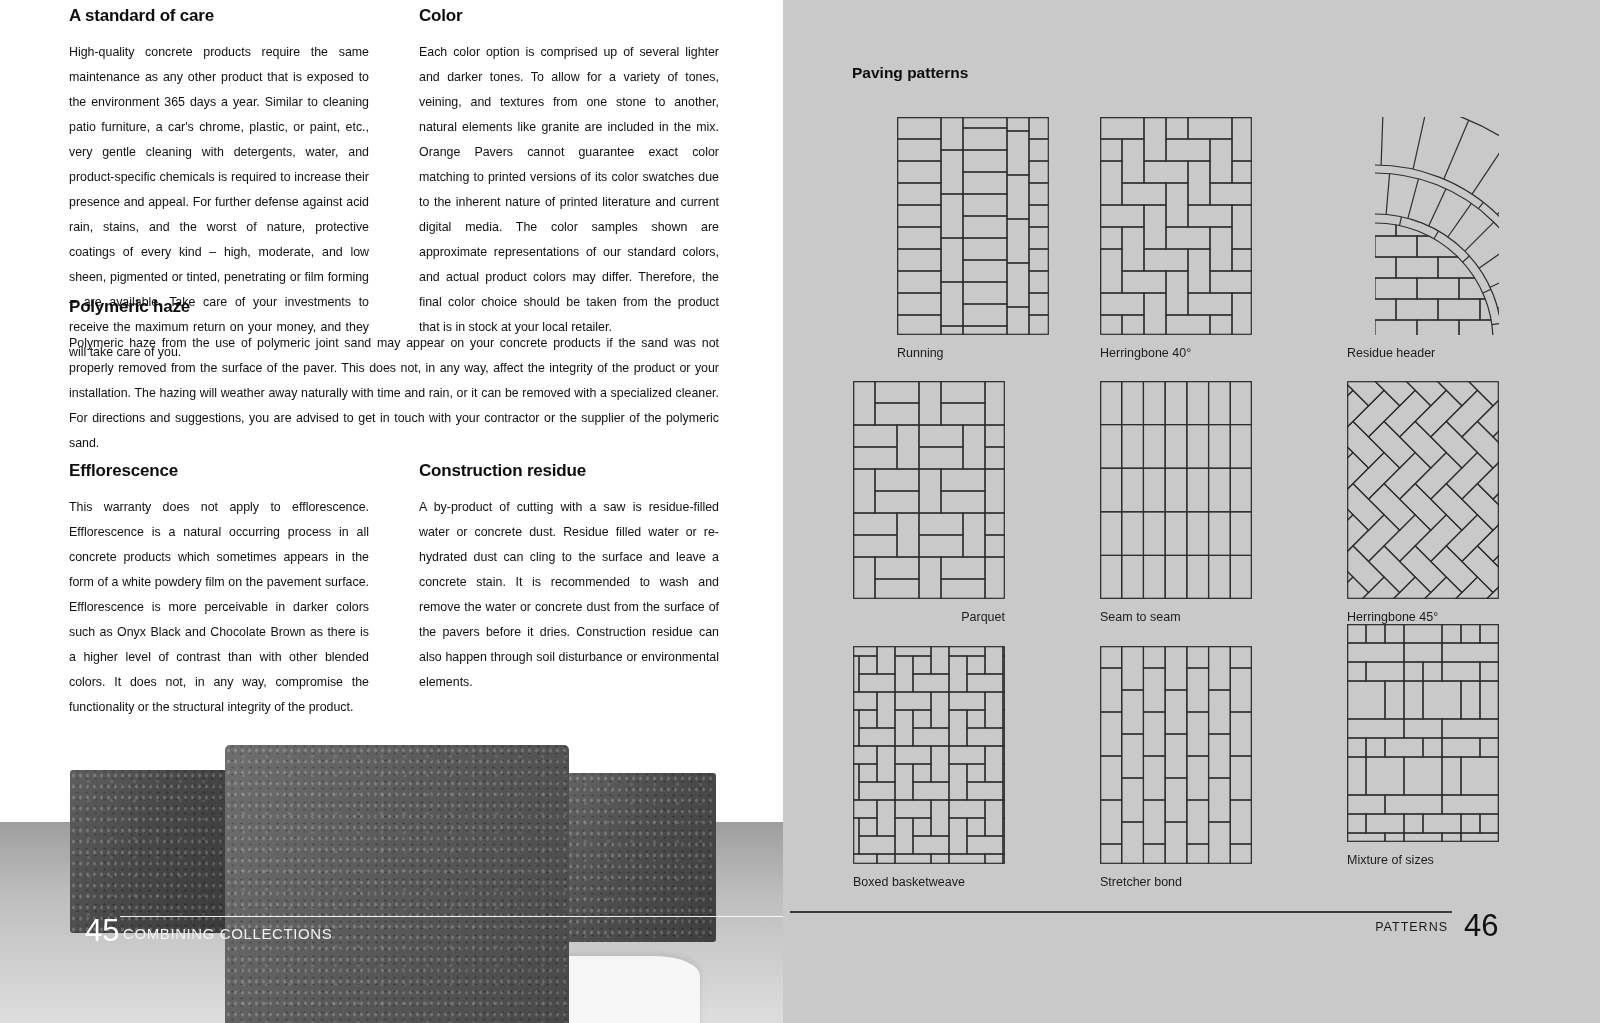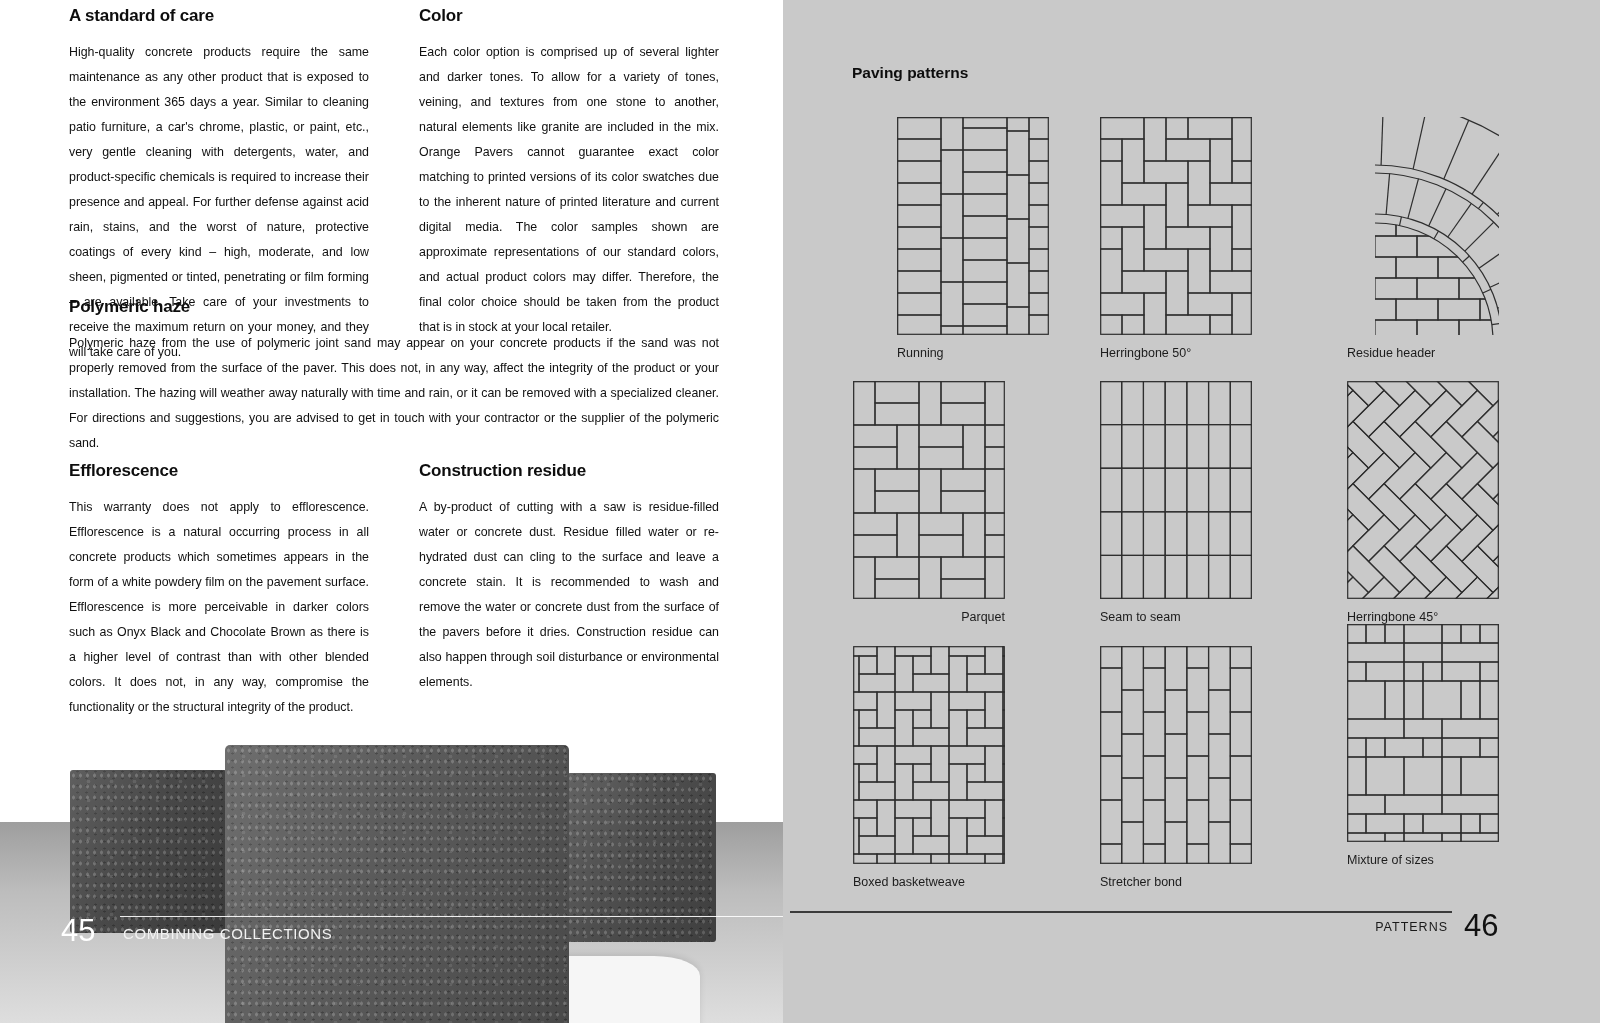--- a/index.html
+++ b/index.html
@@ -44,21 +44,21 @@
     background-size:100% 100%,7px 11px,9px 7px,23px 19px;
     background-position:0 0,0 0,3px 5px,7px 2px;
     border-radius:3px;
   }
   .slab-left{left:70px;top:30px;width:157px;height:163px;background-color:#454545;}
   .slab-right{left:567px;top:33px;width:149px;height:169px;background-color:#4a4a4a;}
   .slab-center{left:225px;top:5px;width:344px;height:278px;background-color:#575757;border-radius:5px 5px 0 0;}
 
   
   .footer-line-left{position:absolute;left:120px;top:916px;width:663px;height:1.4px;background:rgba(255,255,255,0.9);z-index:5;}
-  .page-num-left{position:absolute;left:61px;top:913px;font-size:31px;color:#ffffff;z-index:5;text-align:center;}
+  .page-num-left{position:absolute;left:85px;top:913px;font-size:31px;color:#ffffff;z-index:5;text-align:center;}
   .footer-label-left{position:absolute;left:123px;top:925px;font-size:15px;letter-spacing:0.6px;color:#f2f2f2;z-index:5;}
 
   .footer-line-right{position:absolute;left:7px;top:911px;width:662px;height:1.5px;background:#3b3b3b;}
   .footer-label-right{position:absolute;left:510px;top:920px;width:155px;text-align:right;font-size:12.5px;letter-spacing:1px;color:#1a1a1a;}
   .page-num-right{position:absolute;left:681px;top:908px;font-size:31px;color:#111111;}
 
   
   .patterns-title{position:absolute;left:69px;top:64px;font-size:15.5px;font-weight:bold;color:#0d0d0d;}
   #patterns-grid{position:absolute;left:0;top:0;width:100%;height:100%;}
   .pattern-figure{position:absolute;width:152px;}
@@ -230,21 +230,21 @@
             <rect x="132" y="220" width="44" height="22" fill="none" stroke="#2e2e2e" stroke-width="1.2"></rect>
             <rect x="176" y="220" width="22" height="44" fill="none" stroke="#2e2e2e" stroke-width="1.2"></rect>
             <rect x="-22" y="242" width="22" height="44" fill="none" stroke="#2e2e2e" stroke-width="1.2"></rect>
             <rect x="22" y="242" width="44" height="22" fill="none" stroke="#2e2e2e" stroke-width="1.2"></rect>
             <rect x="66" y="242" width="22" height="44" fill="none" stroke="#2e2e2e" stroke-width="1.2"></rect>
             <rect x="110" y="242" width="44" height="22" fill="none" stroke="#2e2e2e" stroke-width="1.2"></rect>
             <rect x="154" y="242" width="22" height="44" fill="none" stroke="#2e2e2e" stroke-width="1.2"></rect>
             <rect x="0.7" y="0.7" width="150.6" height="216.6" fill="none" stroke="#2e2e2e" stroke-width="1.2"></rect>
           </g>
         </svg>
-        <div class="pattern-label">Herringbone 50°</div>
+        <div class="pattern-label">Herringbone 40°</div>
       </div>
       <div class="pattern-figure" style="left: 564px; top: 117px;">
         <svg width="152" height="218" viewBox="0 0 152 218">
           <defs>
             <clipPath id="clip-bond">
               <path d="M28,224 L28,106 A118,118 0 0 1 146,224 Z"></path>
             </clipPath>
           </defs>
           <g>
             <g clip-path="url(#clip-bond)">

